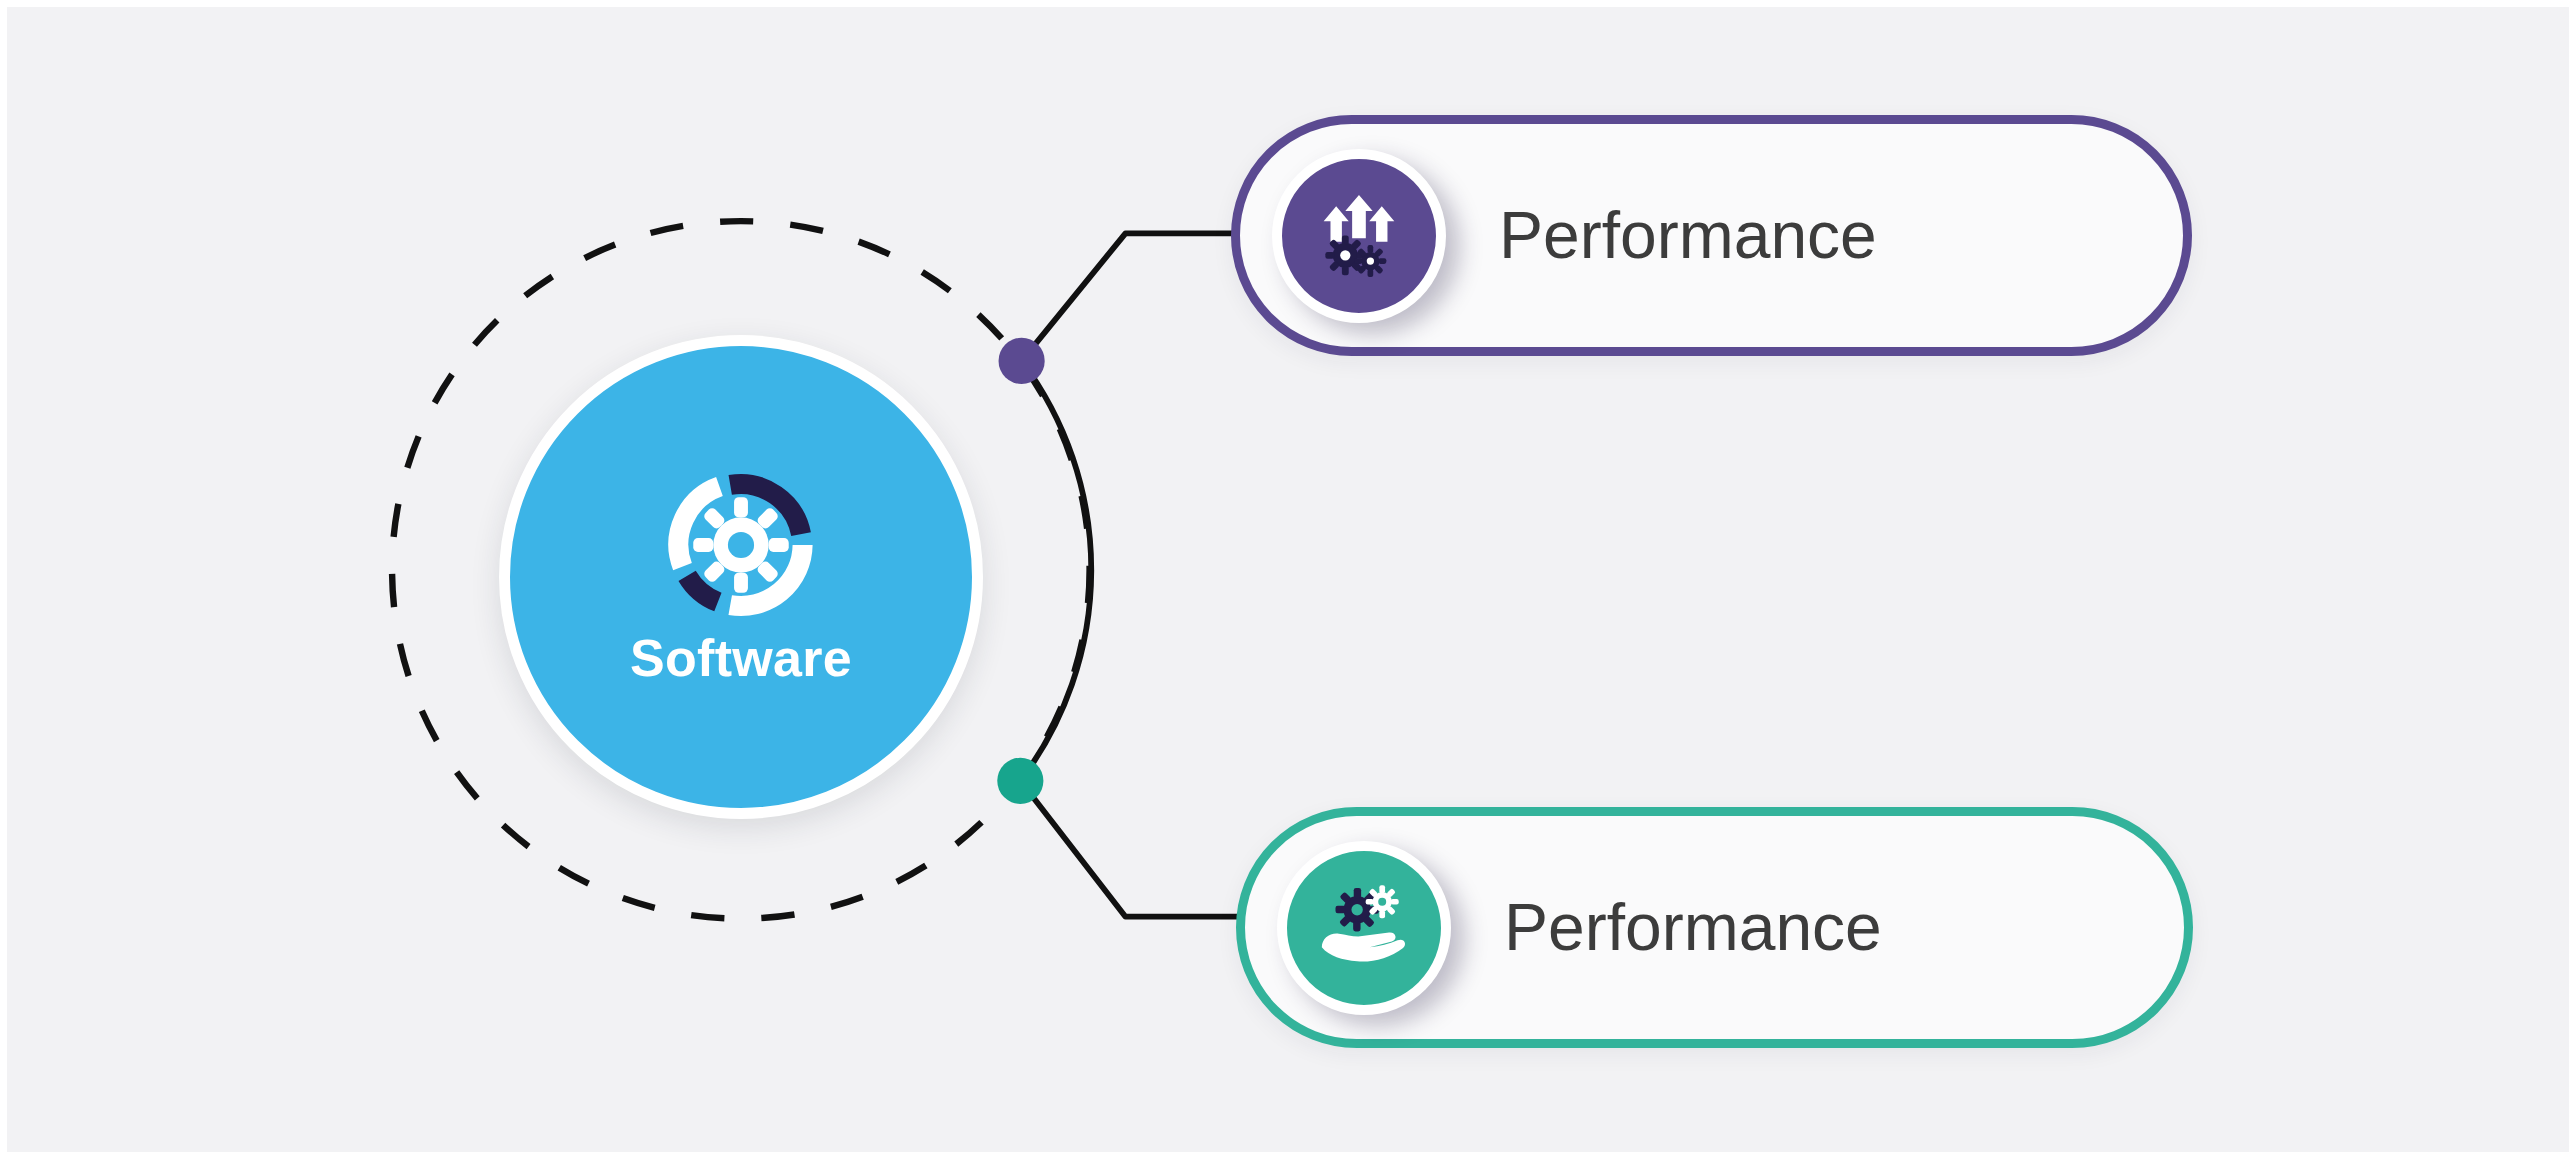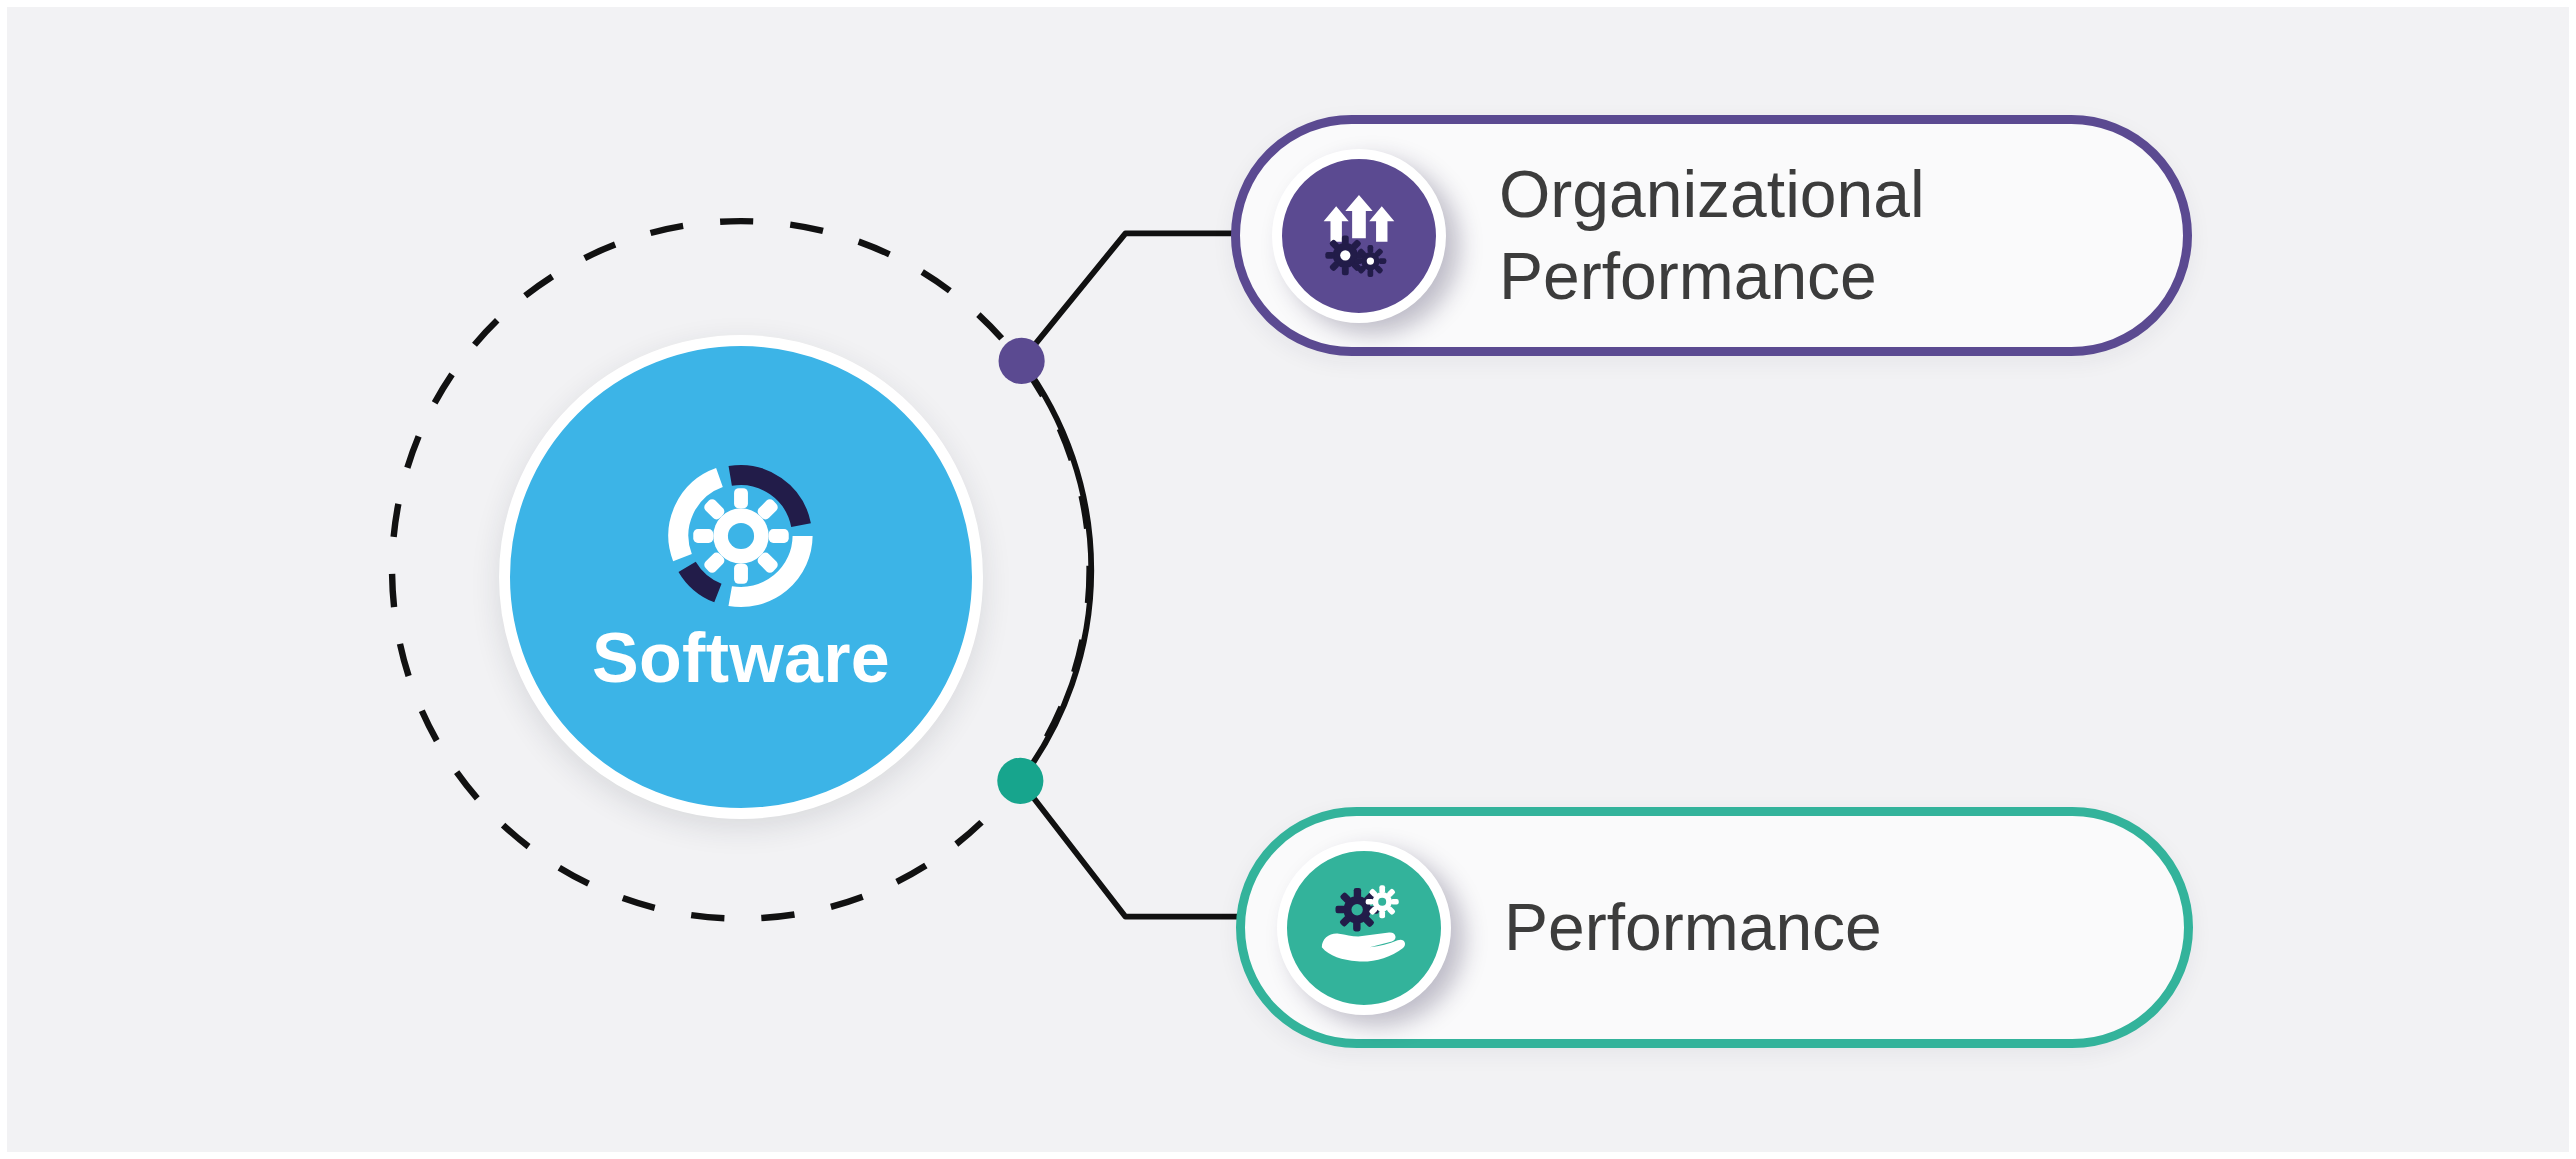--- a/index.html
+++ b/index.html
@@ -46,21 +46,21 @@
     flex-direction: column;
     align-items: center;
     justify-content: center;
     box-shadow: 0 9px 30px rgba(30,40,60,.12);
   }
   .center-icon { width: 154px; height: 154px; margin-bottom: 9px; }
   .center-label {
     text-align: center;
     color: #ffffff;
     font-weight: bold;
-    font-size: 70px;
+    font-size: 52px;
     line-height: 1.05;
     letter-spacing: 0.3px;
   }
   .center-label span { display: block; }
 
   .pill {
     position: absolute;
     height: 241px;
     display: flex;
     align-items: center;
@@ -166,21 +166,20 @@
           <rect x="57.5" y="58" width="5" height="7" rx="1.8" transform="rotate(180 60 72)"></rect>
           <rect x="57.5" y="58" width="5" height="7" rx="1.8" transform="rotate(225 60 72)"></rect>
           <rect x="57.5" y="58" width="5" height="7" rx="1.8" transform="rotate(270 60 72)"></rect>
           <rect x="57.5" y="58" width="5" height="7" rx="1.8" transform="rotate(315 60 72)"></rect>
         </g>
         <circle cx="38" cy="67" r="4.5" class="fill-white"></circle>
         <circle cx="60" cy="72" r="3.2" class="fill-white"></circle>
       </svg>
     </div>
     <div class="pill-label">
-      <span>Organizational</span>
       <span>Performance</span>
     </div>
   </div>
 
   <div class="pill pill-bottom">
     <div class="badge badge-teal">
       <svg viewBox="0 0 100 100" aria-hidden="true">
         <g class="fill-navy">
           <circle cx="44" cy="34" r="12"></circle>
           <rect x="41" y="15" width="6.5" height="9" rx="2"></rect>

